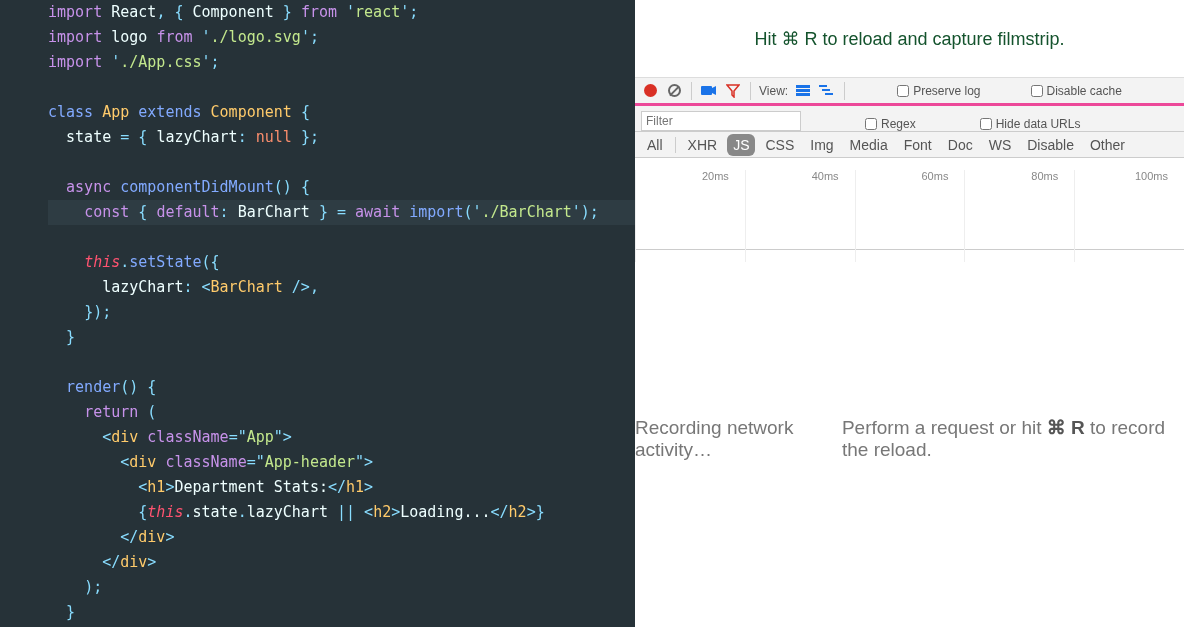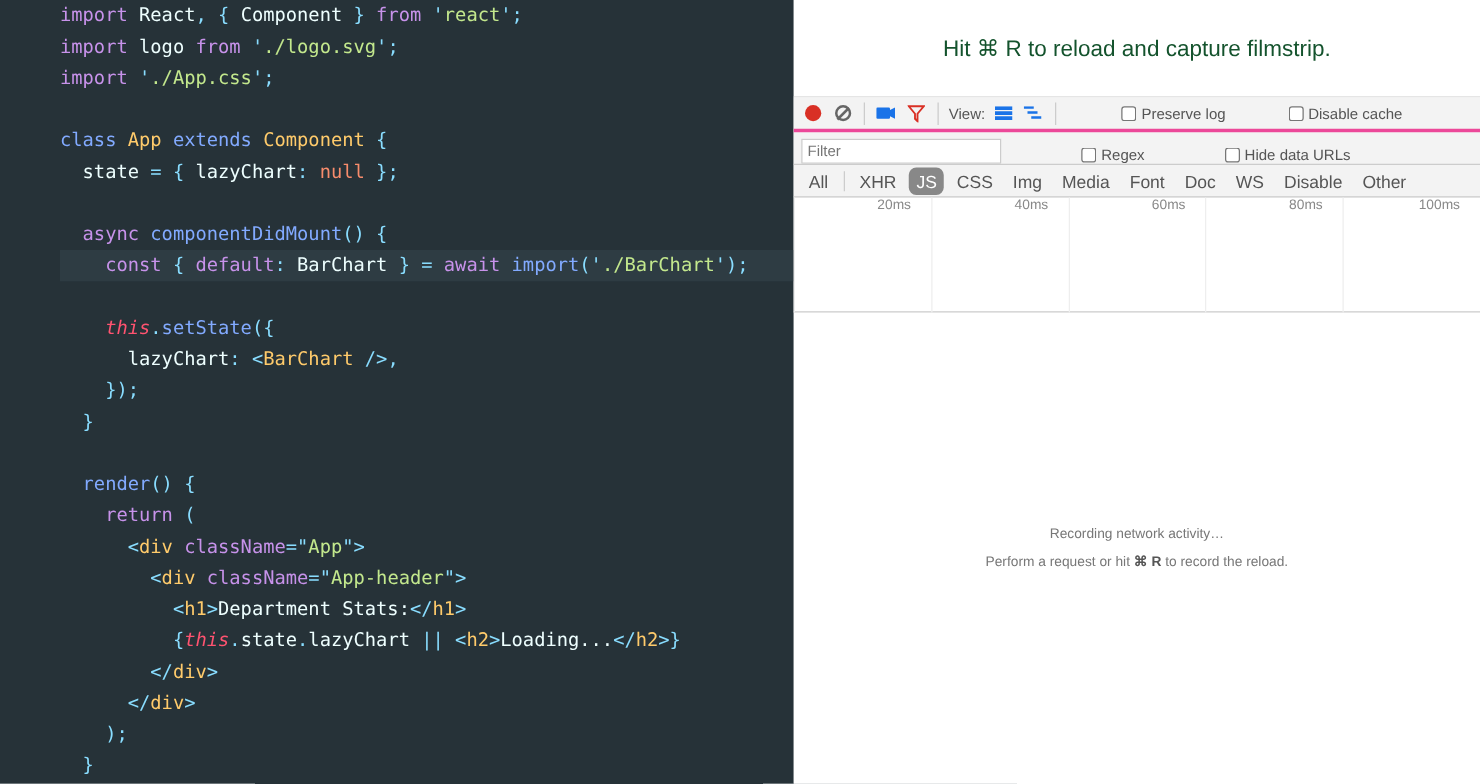--- a/index.html
+++ b/index.html
@@ -116,41 +116,42 @@
 }
 .timeline {
   height: 92px;
   border-bottom: 1px solid #ccc;
 }
 .timeline-ticks {
   height: 18px;
   display: flex;
   font-size: 11px;
   color: #888;
+  margin-top: 12px;
 }
 .timeline-ticks .tick { flex: 1; text-align: right; padding-right: 16px; border-left: 1px solid #eee; }
 .timeline-body {
   height: 74px;
   position: relative;
 }
 .timeline-body .grid {
   position: absolute; inset: 0;
   display: flex;
 }
 .timeline-body .grid div { flex: 1; border-left: 1px solid #eee; }
 
 .empty-state {
   flex: 1;
   display: flex;
-  flex-direction: column;
+  flex-direction: row;
   align-items: center;
   justify-content: center;
   color: #777;
   gap: 10px;
-  font-size: 11px;
+  font-size: 19px;
 }
 .empty-state .line2 b { color: #555; }
 </style>
 </head>
 <body>
 
 <div class="editor" id="editor-pane"><span class="line"><span class="kw-purple">import</span> <span class="plain">React</span><span class="kw-cyan">,</span> <span class="kw-cyan">{</span> <span class="plain">Component</span> <span class="kw-cyan">}</span> <span class="kw-purple">from</span> <span class="kw-cyan">'</span><span class="kw-green">react</span><span class="kw-cyan">'</span><span class="kw-cyan">;</span></span>
 <span class="line"><span class="kw-purple">import</span> <span class="plain">logo</span> <span class="kw-purple">from</span> <span class="kw-cyan">'</span><span class="kw-green">./logo.svg</span><span class="kw-cyan">'</span><span class="kw-cyan">;</span></span>
 <span class="line"><span class="kw-purple">import</span> <span class="kw-cyan">'</span><span class="kw-green">./App.css</span><span class="kw-cyan">'</span><span class="kw-cyan">;</span></span>
 <span class="line"></span>

